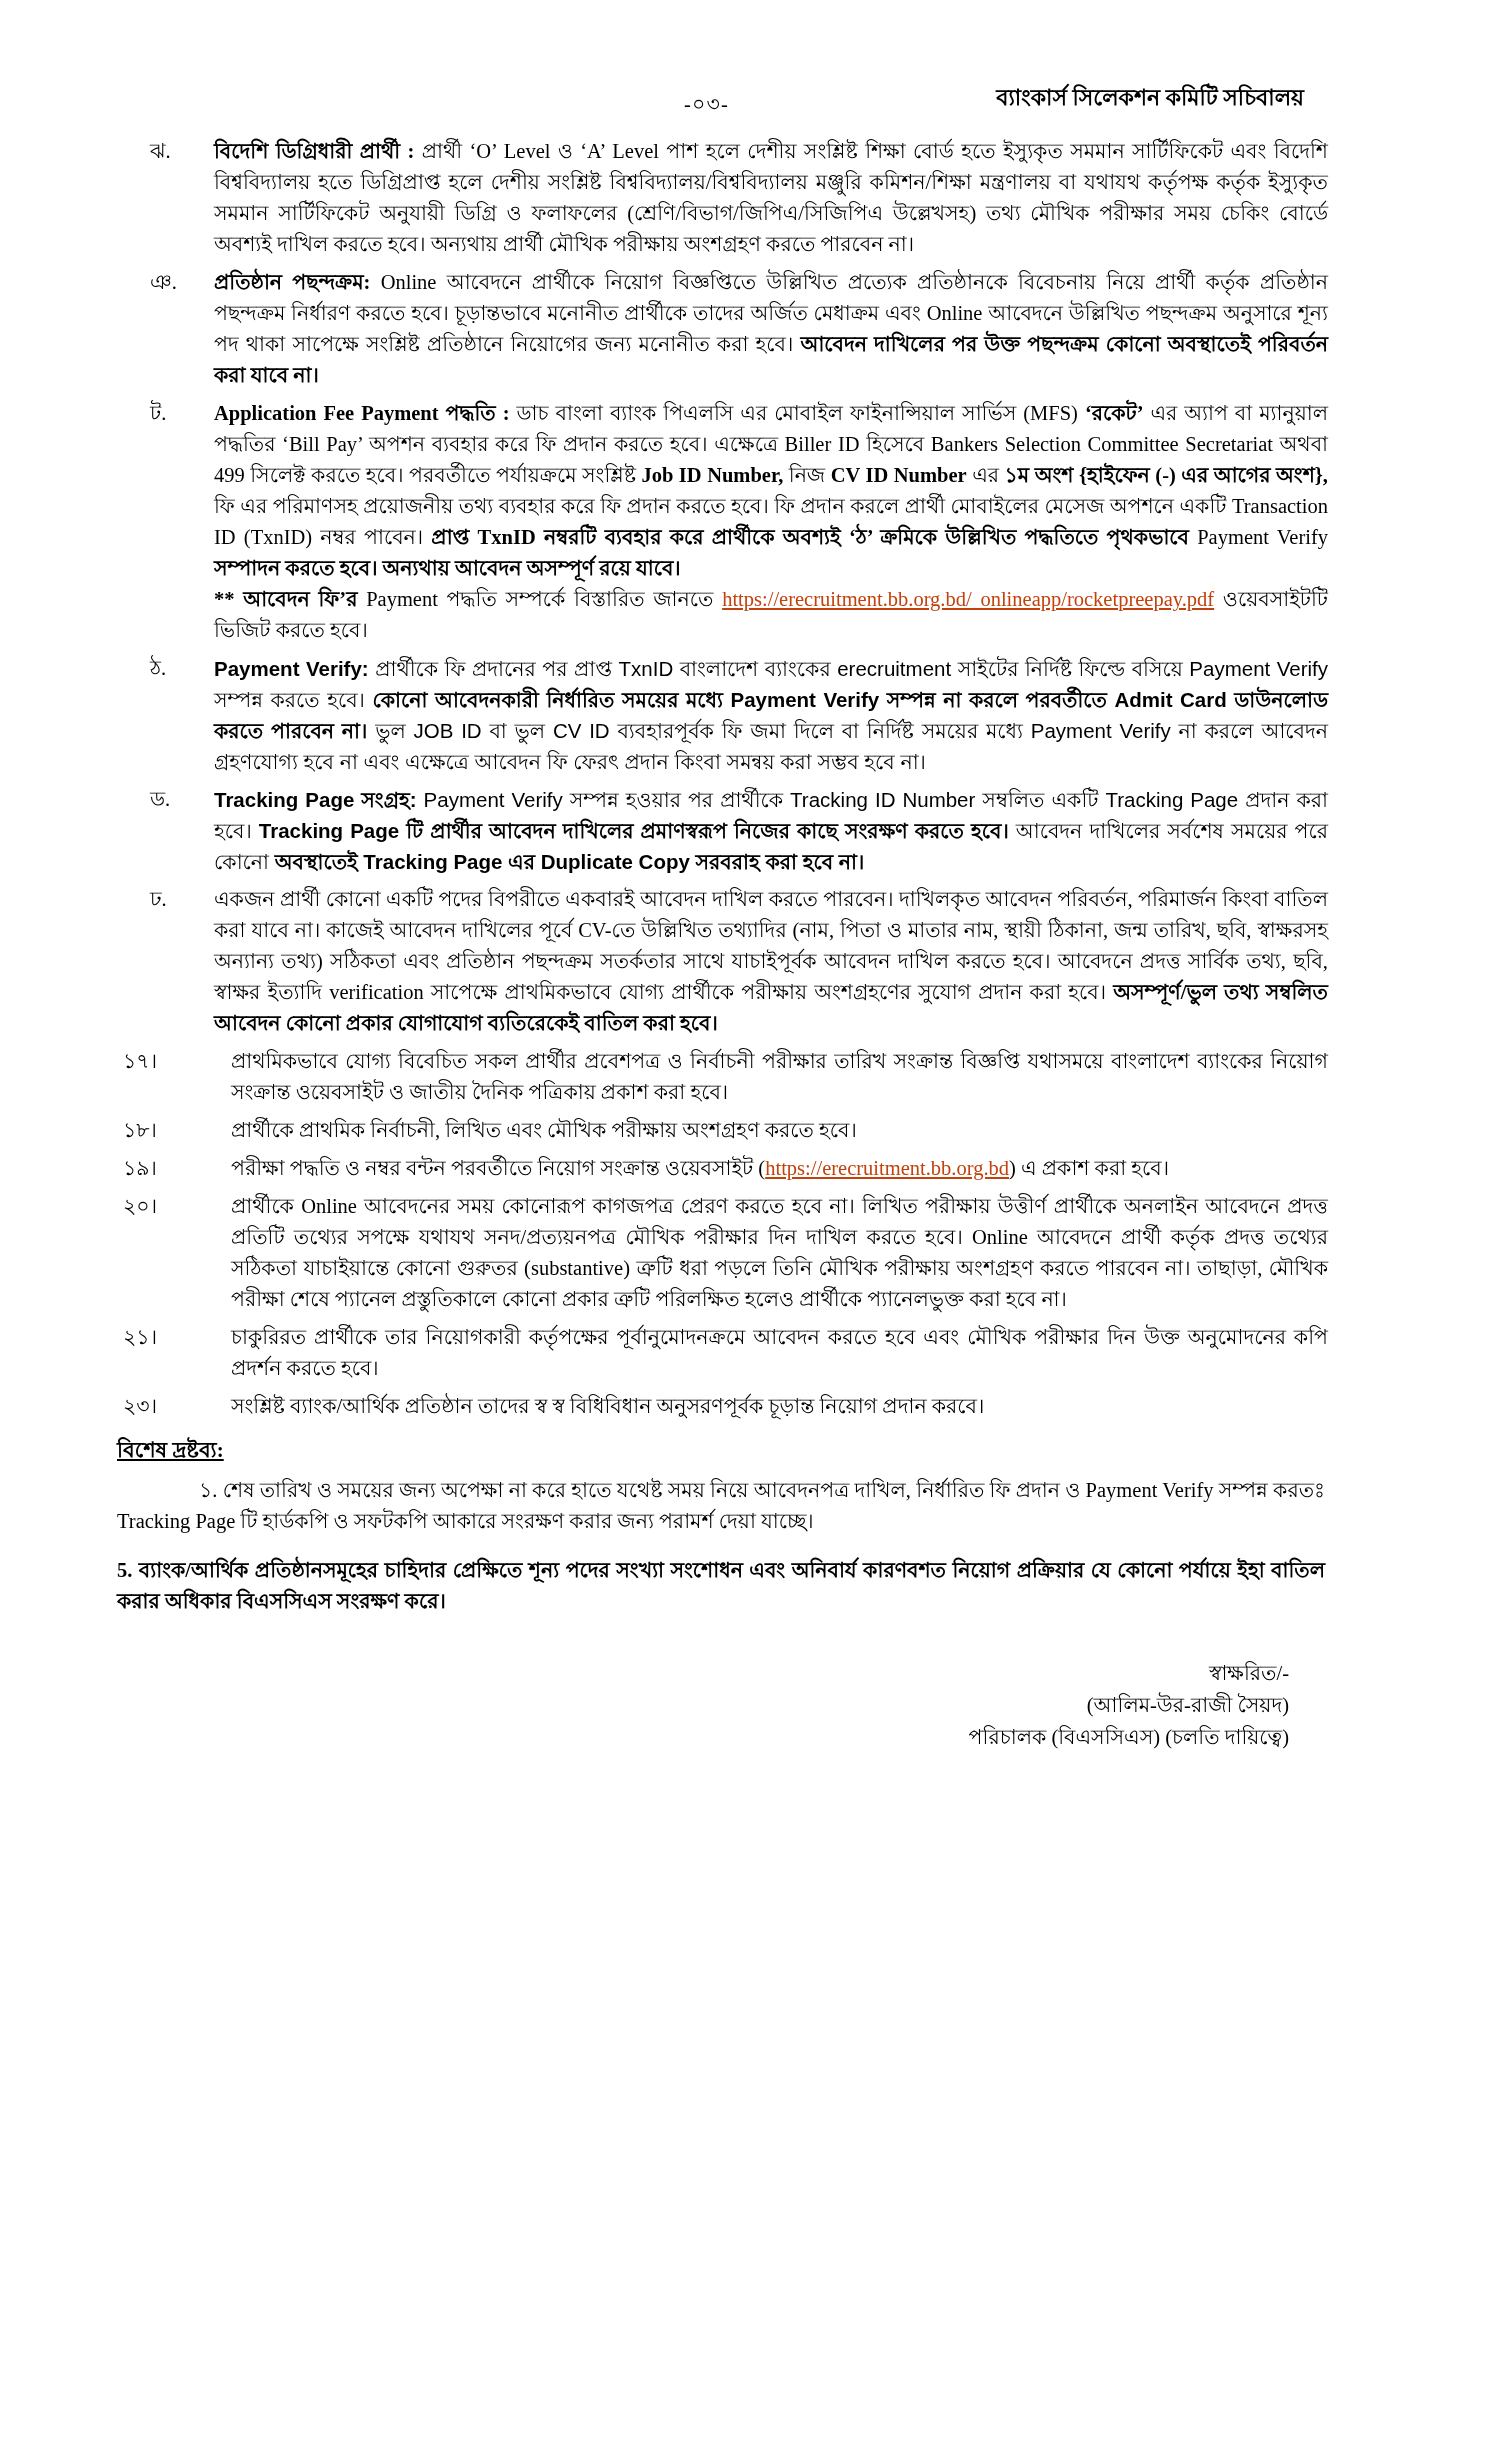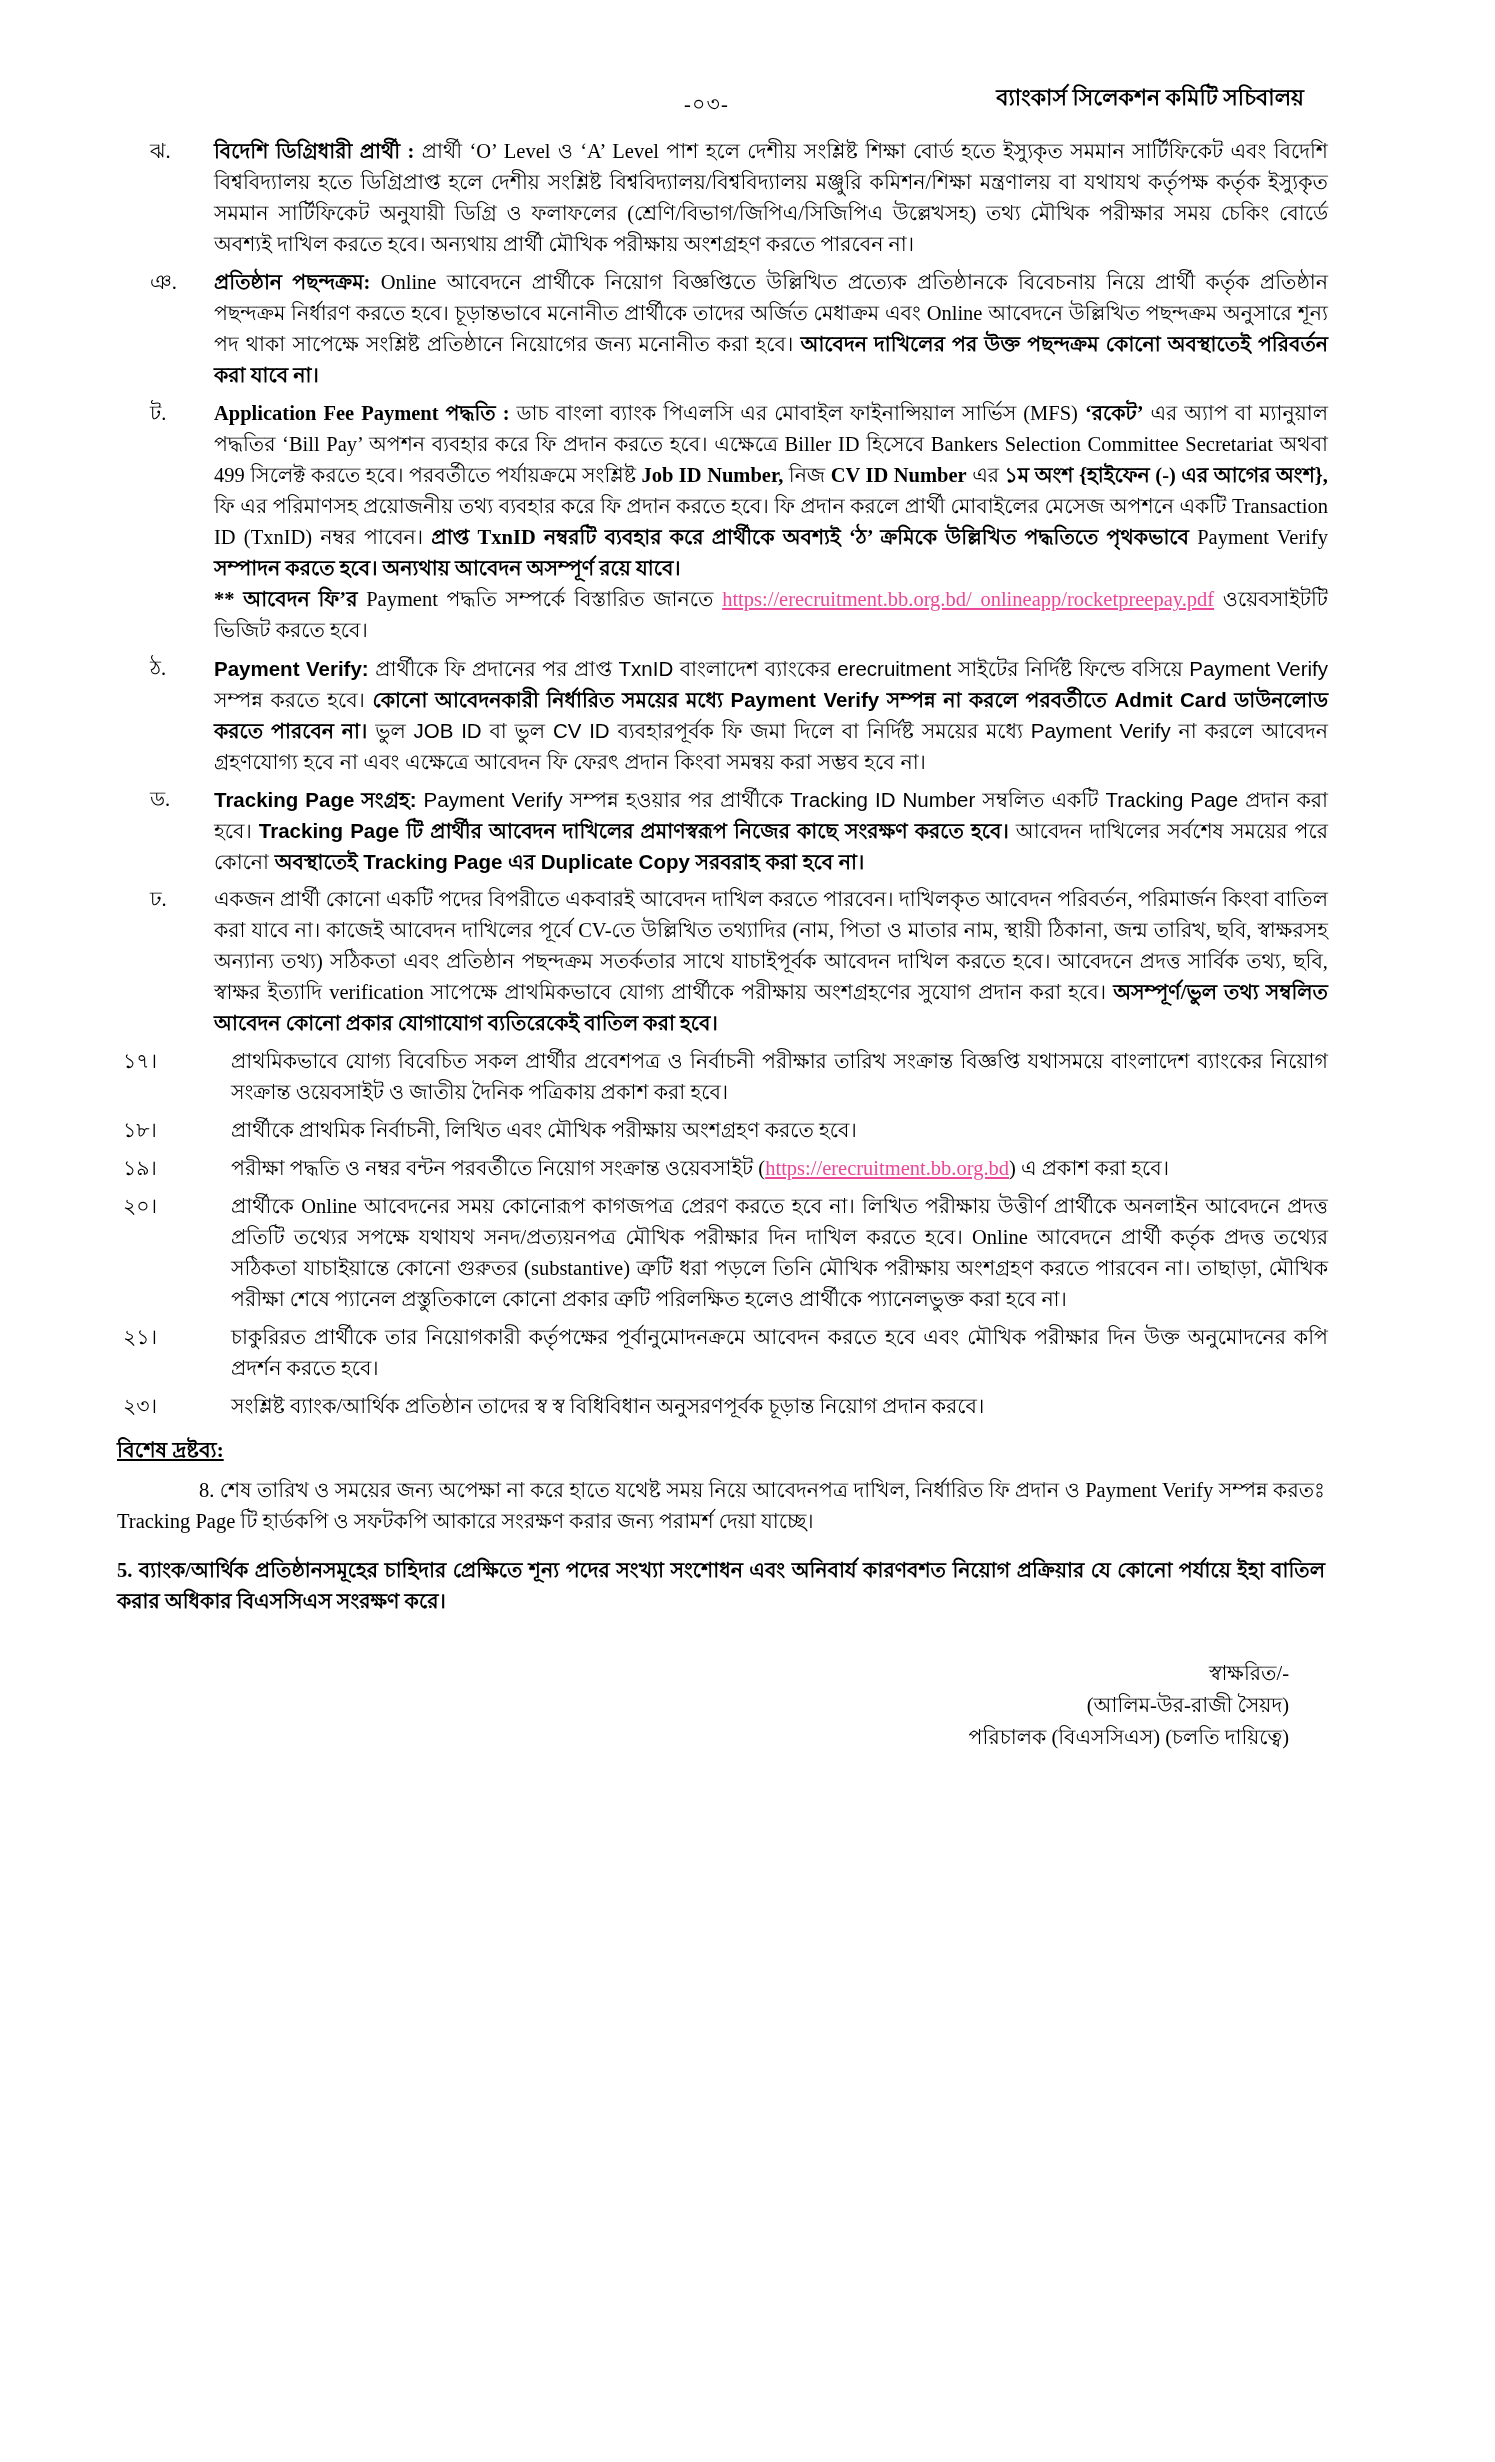--- a/index.html
+++ b/index.html
@@ -18,21 +18,21 @@
   .orgtitle{position:absolute;top:82px;right:115px;font-weight:700;font-size:22px;}
   .content{position:absolute;top:136px;left:0;right:0;}
   .row{display:flex;align-items:flex-start;margin:0 91px 7px 150px;}
   .row.num{margin-left:123px;}
   .row .lab{flex:0 0 64px;}
   .row.num .lab{flex:0 0 108px;}
   .row .txt{flex:1;text-align:justify;}
   .txt p{margin:0;}
   .b{font-weight:700;}
   .sans{font-family:"Liberation Sans","DejaVu Sans",sans-serif;}
-  a.link{color:#ec4899;text-decoration:underline;cursor:pointer;}
+  a.link{color:#c2410c;text-decoration:underline;cursor:pointer;}
   .sn-head{margin:13px 91px 9.4px 117px;font-weight:700;text-decoration:underline;font-size:21px;}
   .note{margin:0 94px 17.6px 117px;text-align:justify;}
   .note1{text-indent:82px;}
   .note2{font-weight:700;margin-bottom:0;}
   .signature{margin:40px 0 0 879px;width:410px;text-align:right;line-height:32px;}
 </style>
 </head>
 <body>
 
 <div class="page">
@@ -122,21 +122,21 @@
 
 
     <div class="row num">
       <div class="lab">২৩।</div>
       <div class="txt">
           <p><span>সংশ্লিষ্ট ব্যাংক/আর্থিক প্রতিষ্ঠান তাদের স্ব স্ব বিধিবিধান অনুসরণপূর্বক চূড়ান্ত নিয়োগ প্রদান করবে।</span></p>
         </div>
     </div>
 
     <div class="sn-head">বিশেষ দ্রষ্টব্য:</div>
-    <p class="note note1">8. শেষ তারিখ ও সময়ের জন্য অপেক্ষা না করে হাতে যথেষ্ট সময় নিয়ে আবেদনপত্র দাখিল, নির্ধারিত ফি প্রদান ও Payment Verify সম্পন্ন করতঃ Tracking Page টি হার্ডকপি ও সফটকপি আকারে সংরক্ষণ করার জন্য পরামর্শ দেয়া যাচ্ছে।</p>
+    <p class="note note1">১. শেষ তারিখ ও সময়ের জন্য অপেক্ষা না করে হাতে যথেষ্ট সময় নিয়ে আবেদনপত্র দাখিল, নির্ধারিত ফি প্রদান ও Payment Verify সম্পন্ন করতঃ Tracking Page টি হার্ডকপি ও সফটকপি আকারে সংরক্ষণ করার জন্য পরামর্শ দেয়া যাচ্ছে।</p>
     <p class="note note2">5. ব্যাংক/আর্থিক প্রতিষ্ঠানসমূহের চাহিদার প্রেক্ষিতে শূন্য পদের সংখ্যা সংশোধন এবং অনিবার্য কারণবশত নিয়োগ প্রক্রিয়ার যে কোনো পর্যায়ে ইহা বাতিল করার অধিকার বিএসসিএস সংরক্ষণ করে।</p>
 
     <div class="signature">
       <div>স্বাক্ষরিত/-</div>
       <div>(আলিম-উর-রাজী সৈয়দ)</div>
       <div>পরিচালক (বিএসসিএস) (চলতি দায়িত্বে)</div>
     </div>
 
   </div>
 </div>

